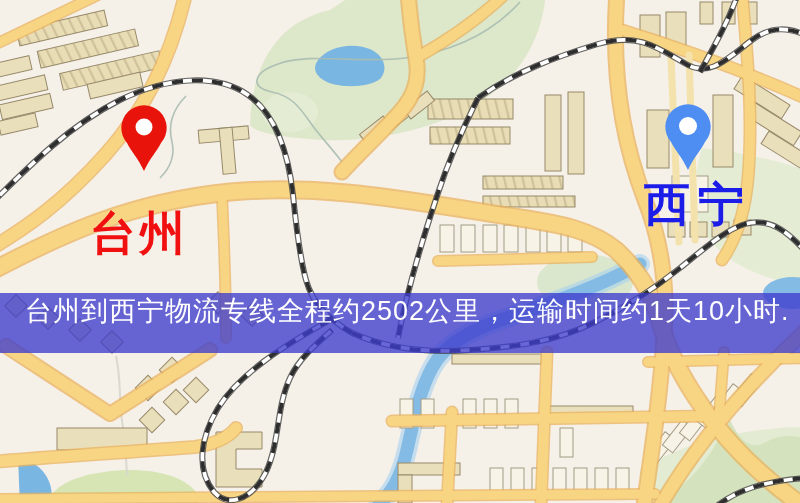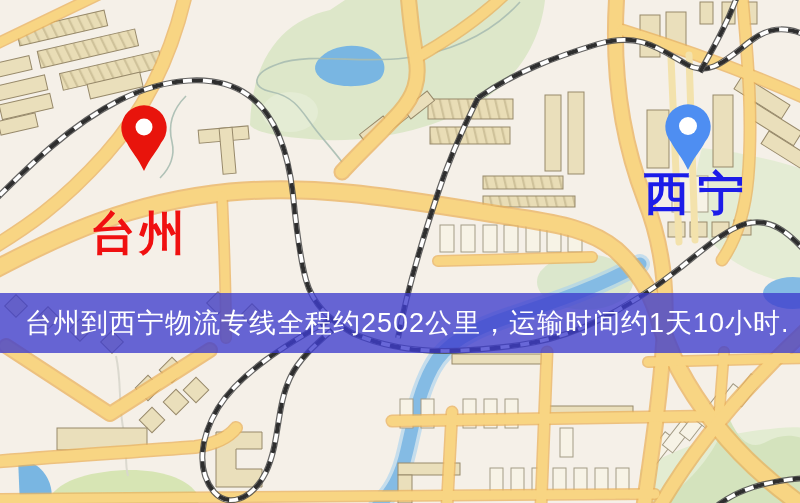--- a/index.html
+++ b/index.html
@@ -3,23 +3,23 @@
 <meta charset="utf-8">
 <style>
   html,body{margin:0;padding:0;background:#e8e8e8;}
   .stage{position:relative;width:800px;height:503px;overflow:hidden;
          font-family:"Liberation Sans","DejaVu Sans",sans-serif;background:#f5f0e8;}
   .stage svg{position:absolute;left:0;top:0;display:block;}
   .pin-label{position:absolute;z-index:4;font-family:"Liberation Serif","DejaVu Serif",serif;
              font-size:46px;font-weight:600;line-height:1;white-space:nowrap;
              text-shadow:0 0 2px rgba(255,255,255,.35);}
   .pin-label.origin{left:90px;top:177px;letter-spacing:3px;margin-top:34px;}
-  .pin-label.dest{left:644px;top:171px;letter-spacing:8px;}
+  .pin-label.dest{left:644px;top:182px;letter-spacing:8px;}
   .banner{position:absolute;z-index:6;left:0;top:293px;width:800px;height:60px;
-          display:flex;align-items:center;}
+          display:flex;}
   .banner span{padding-left:25px;font-size:27px;letter-spacing:1px;white-space:nowrap;}
   .road{fill:none;stroke:#f8d583;stroke-linecap:round;stroke-linejoin:round;}
   .road-case{fill:none;stroke:#eab25c;opacity:.75;stroke-linecap:round;stroke-linejoin:round;}
   .road-pale{fill:none;stroke:#f3e2ac;stroke-linecap:round;}
   .rail-case{fill:none;stroke:#4a4a4a;stroke-width:6;opacity:.85;}
   .rail-white{fill:none;stroke:#ffffff;stroke-width:3.6;}
   .rail-dash{fill:none;stroke:#2e2e2e;stroke-width:4;stroke-dasharray:11 9;}
   .bld{fill:#eadfbb;stroke:#97896a;stroke-width:1;}
   .bld-lite{fill:#f7f3e6;stroke:#a39b85;stroke-width:1;}
   .stream{fill:none;stroke:#a9bdb1;stroke-width:1.6;opacity:.9;}

